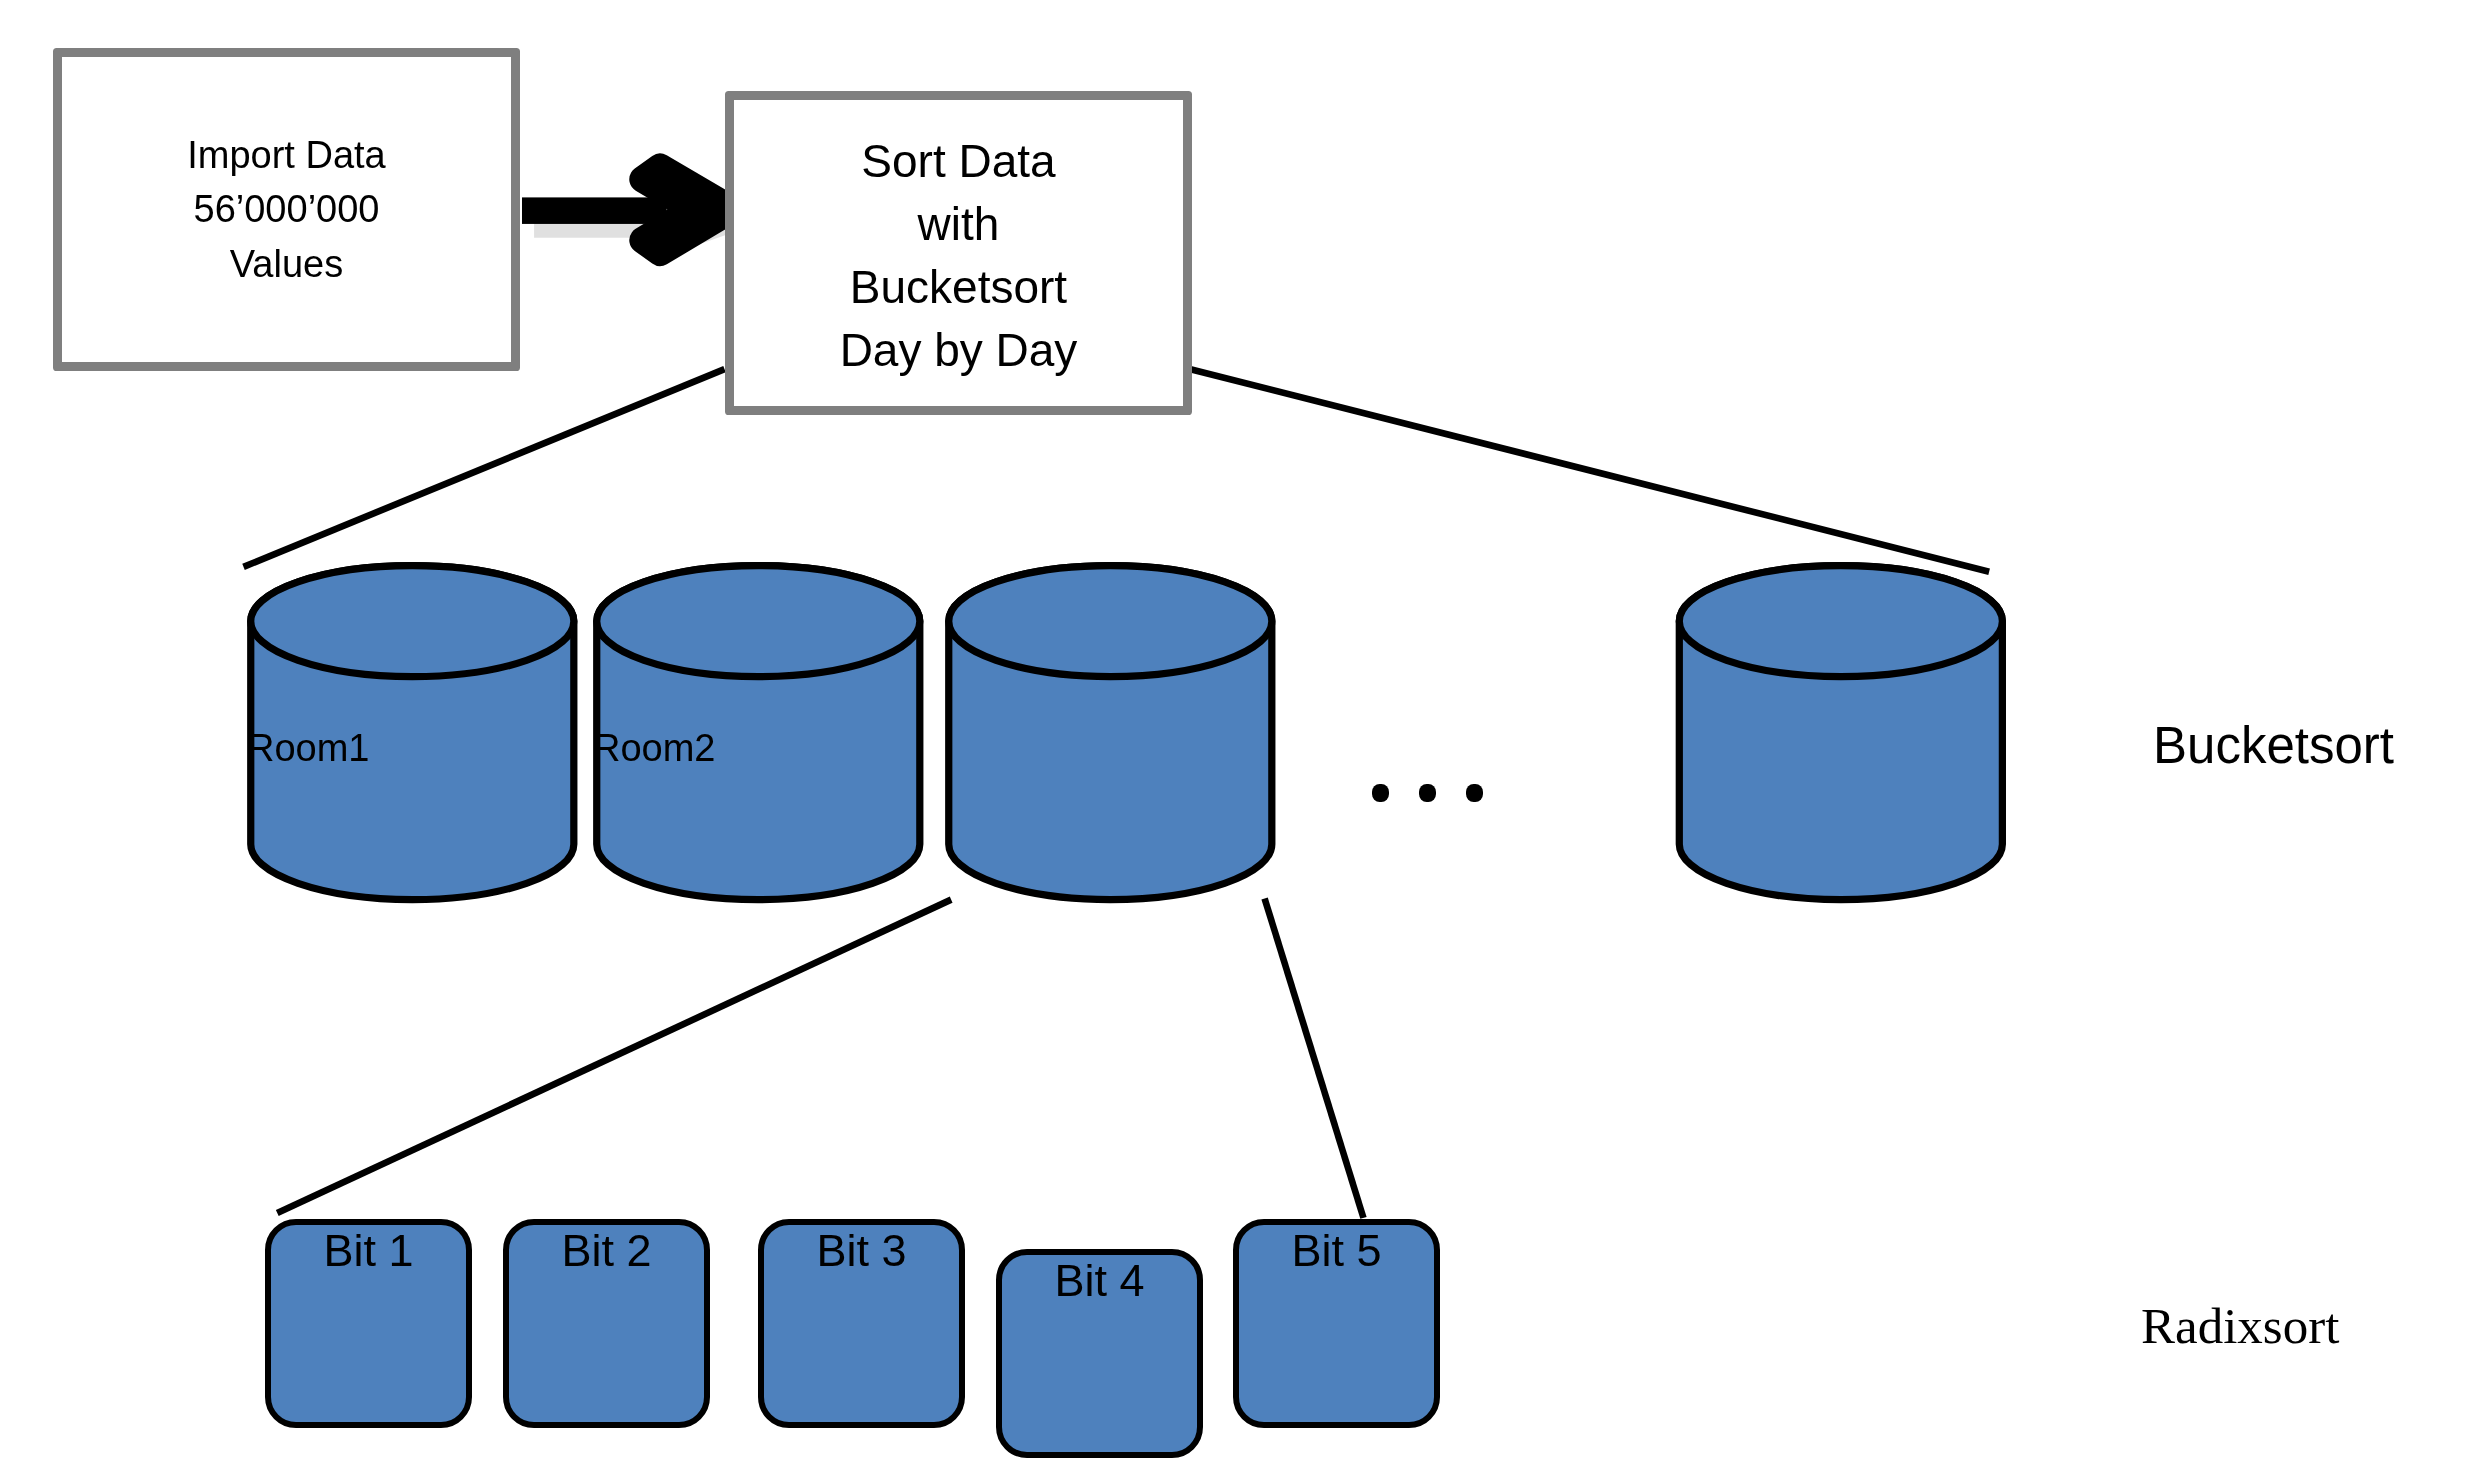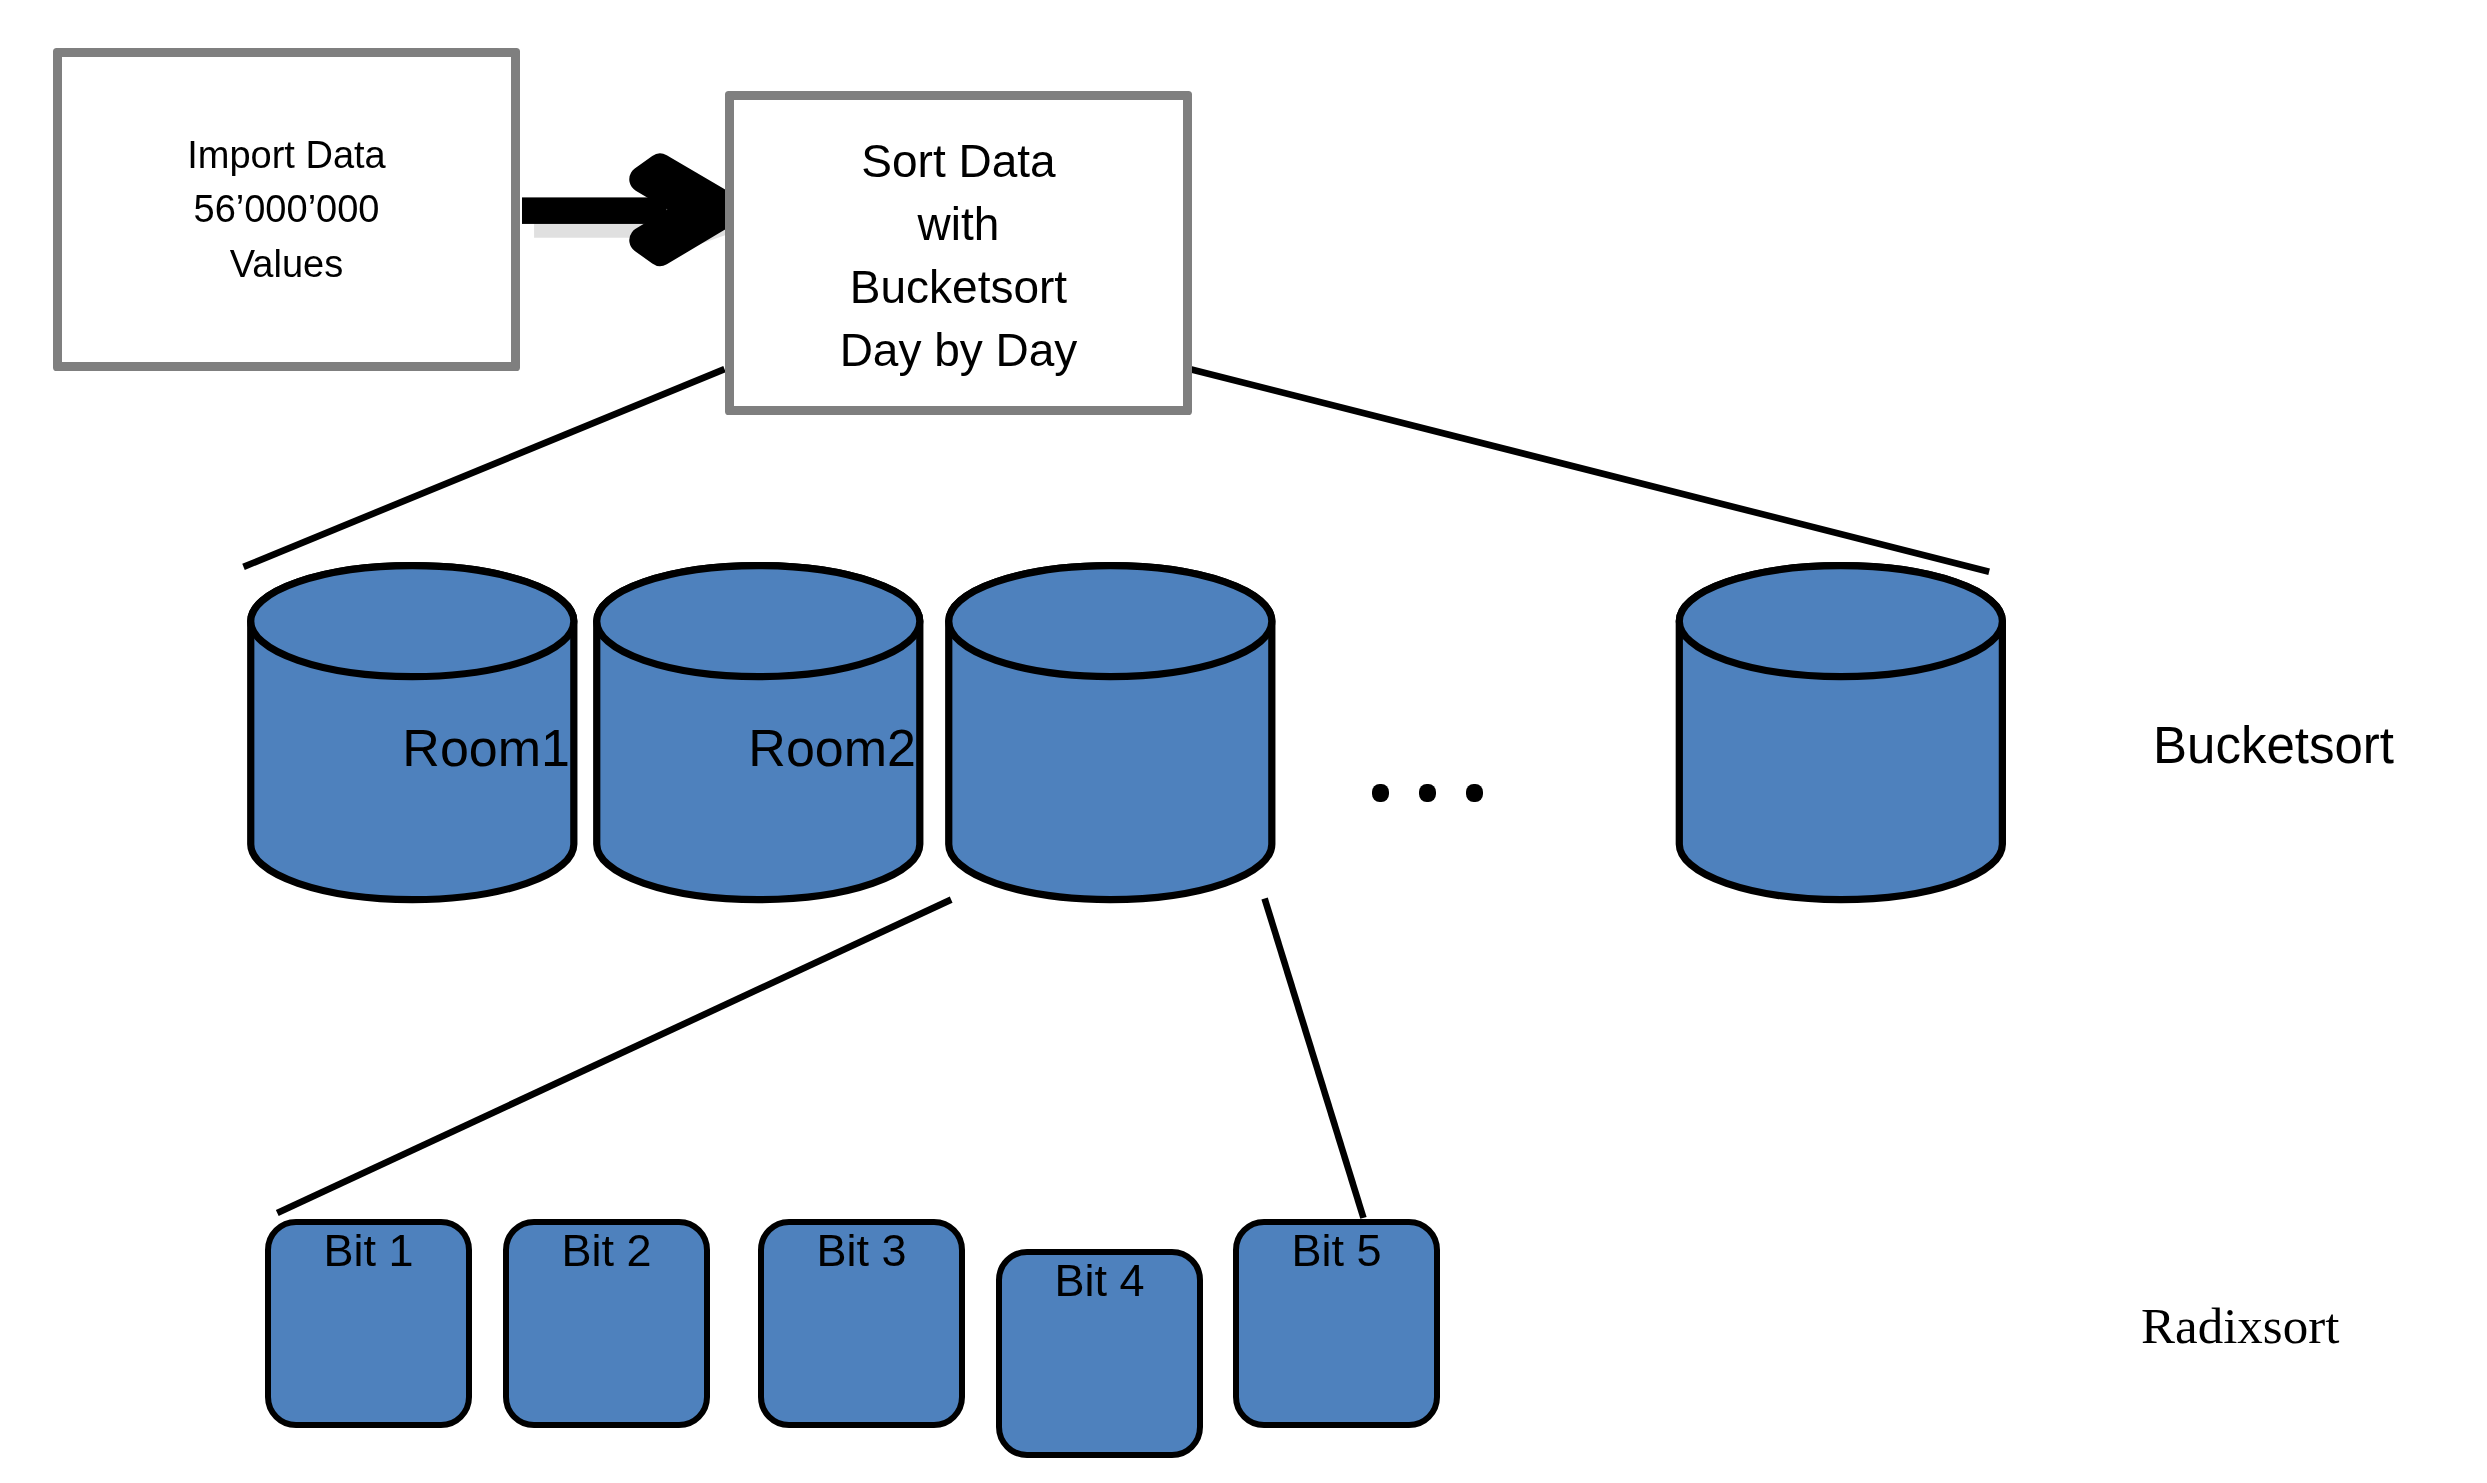--- a/index.html
+++ b/index.html
@@ -73,22 +73,22 @@
     position: absolute;
     width: 323px;
     height: 333px;
   }
   .cyl-label {
     position: absolute;
     left: 0;
     right: 0;
     top: 55%;
     transform: translateY(-50%);
-    text-align: right;
-    font-size: 52px;
+    text-align: left;
+    font-size: 38px;
     color: #000000;
     z-index: 3;
     white-space: nowrap;
   }
 
   
   .bitbox {
     position: absolute;
     box-sizing: border-box;
     width: 207px;

